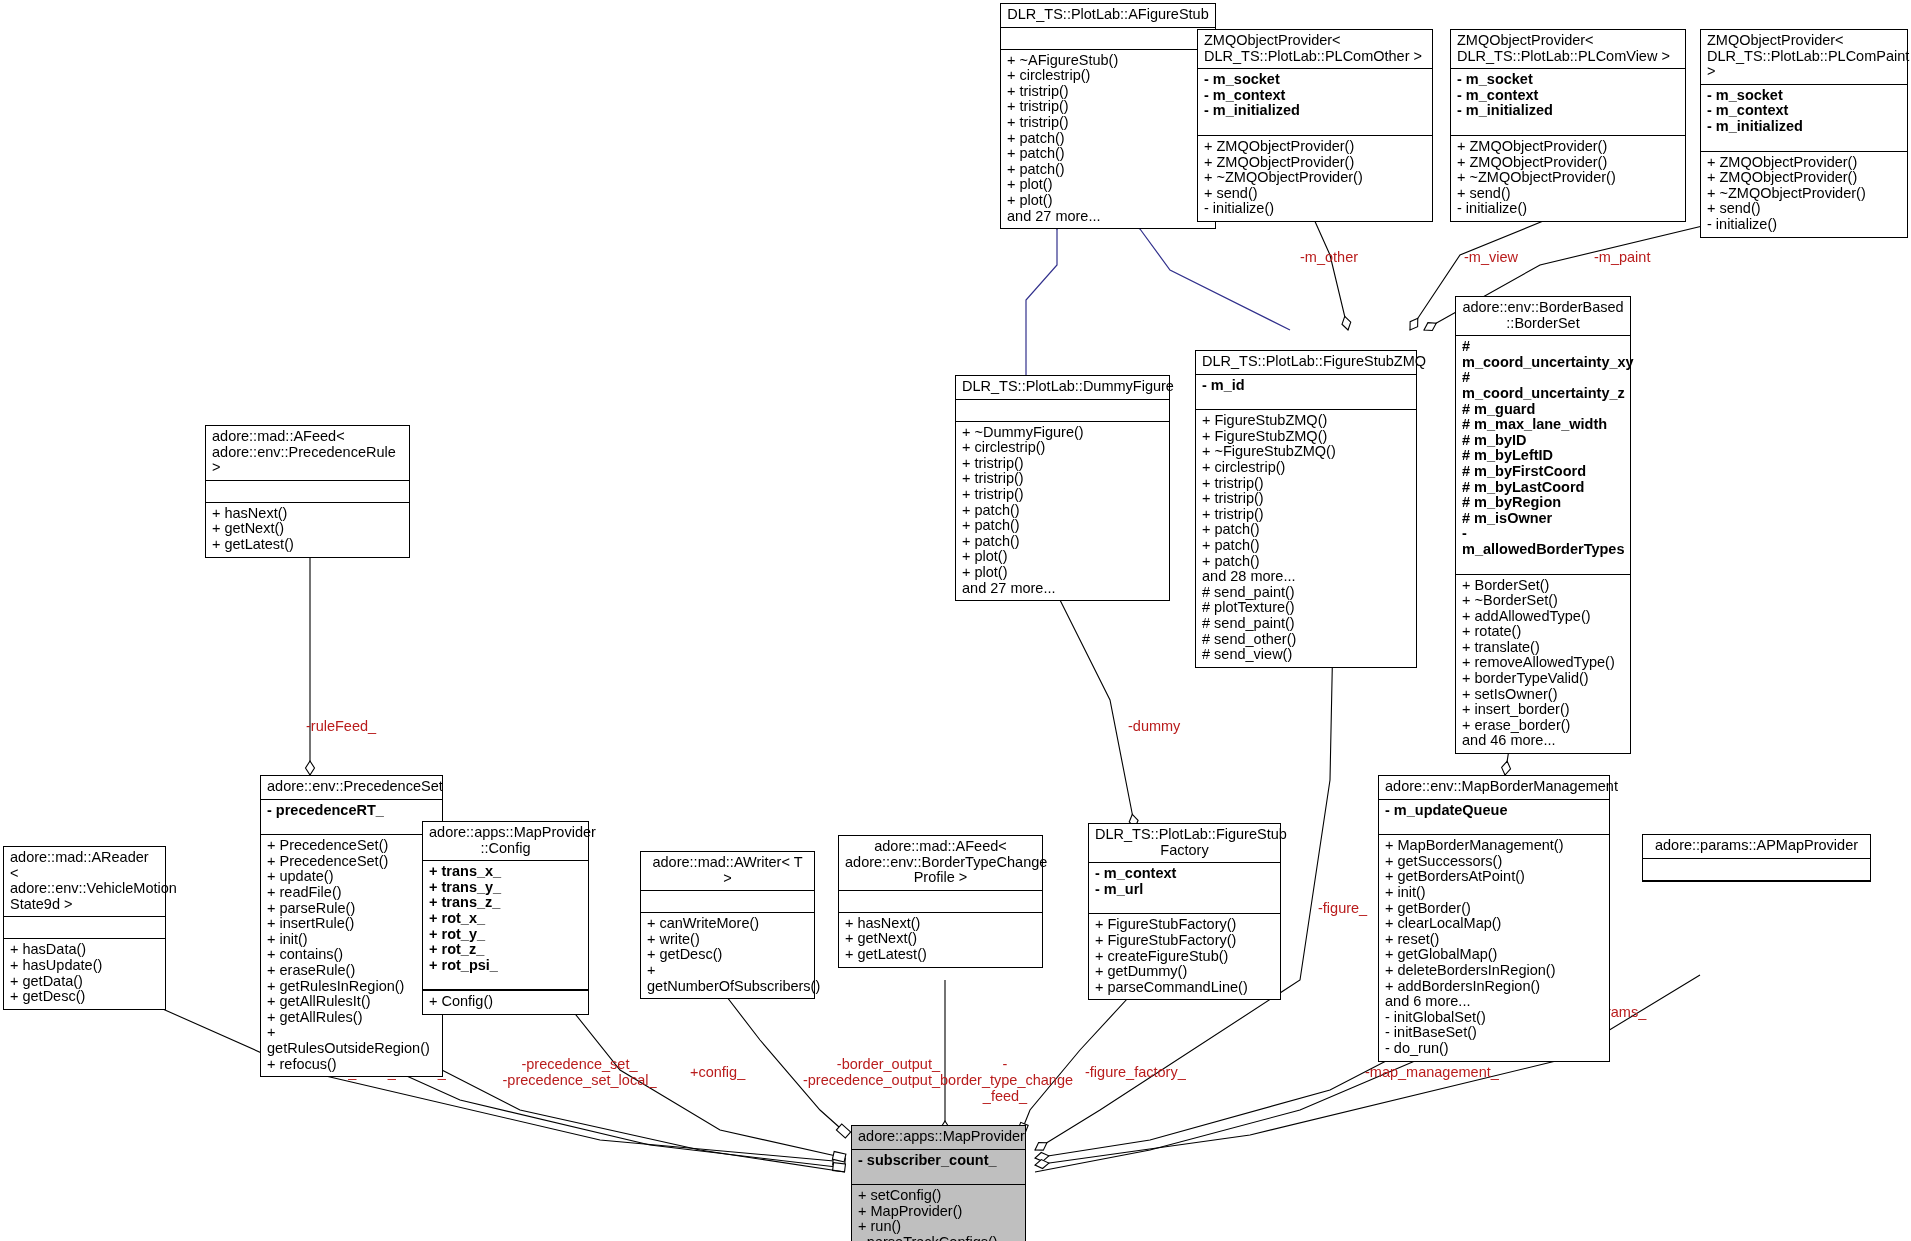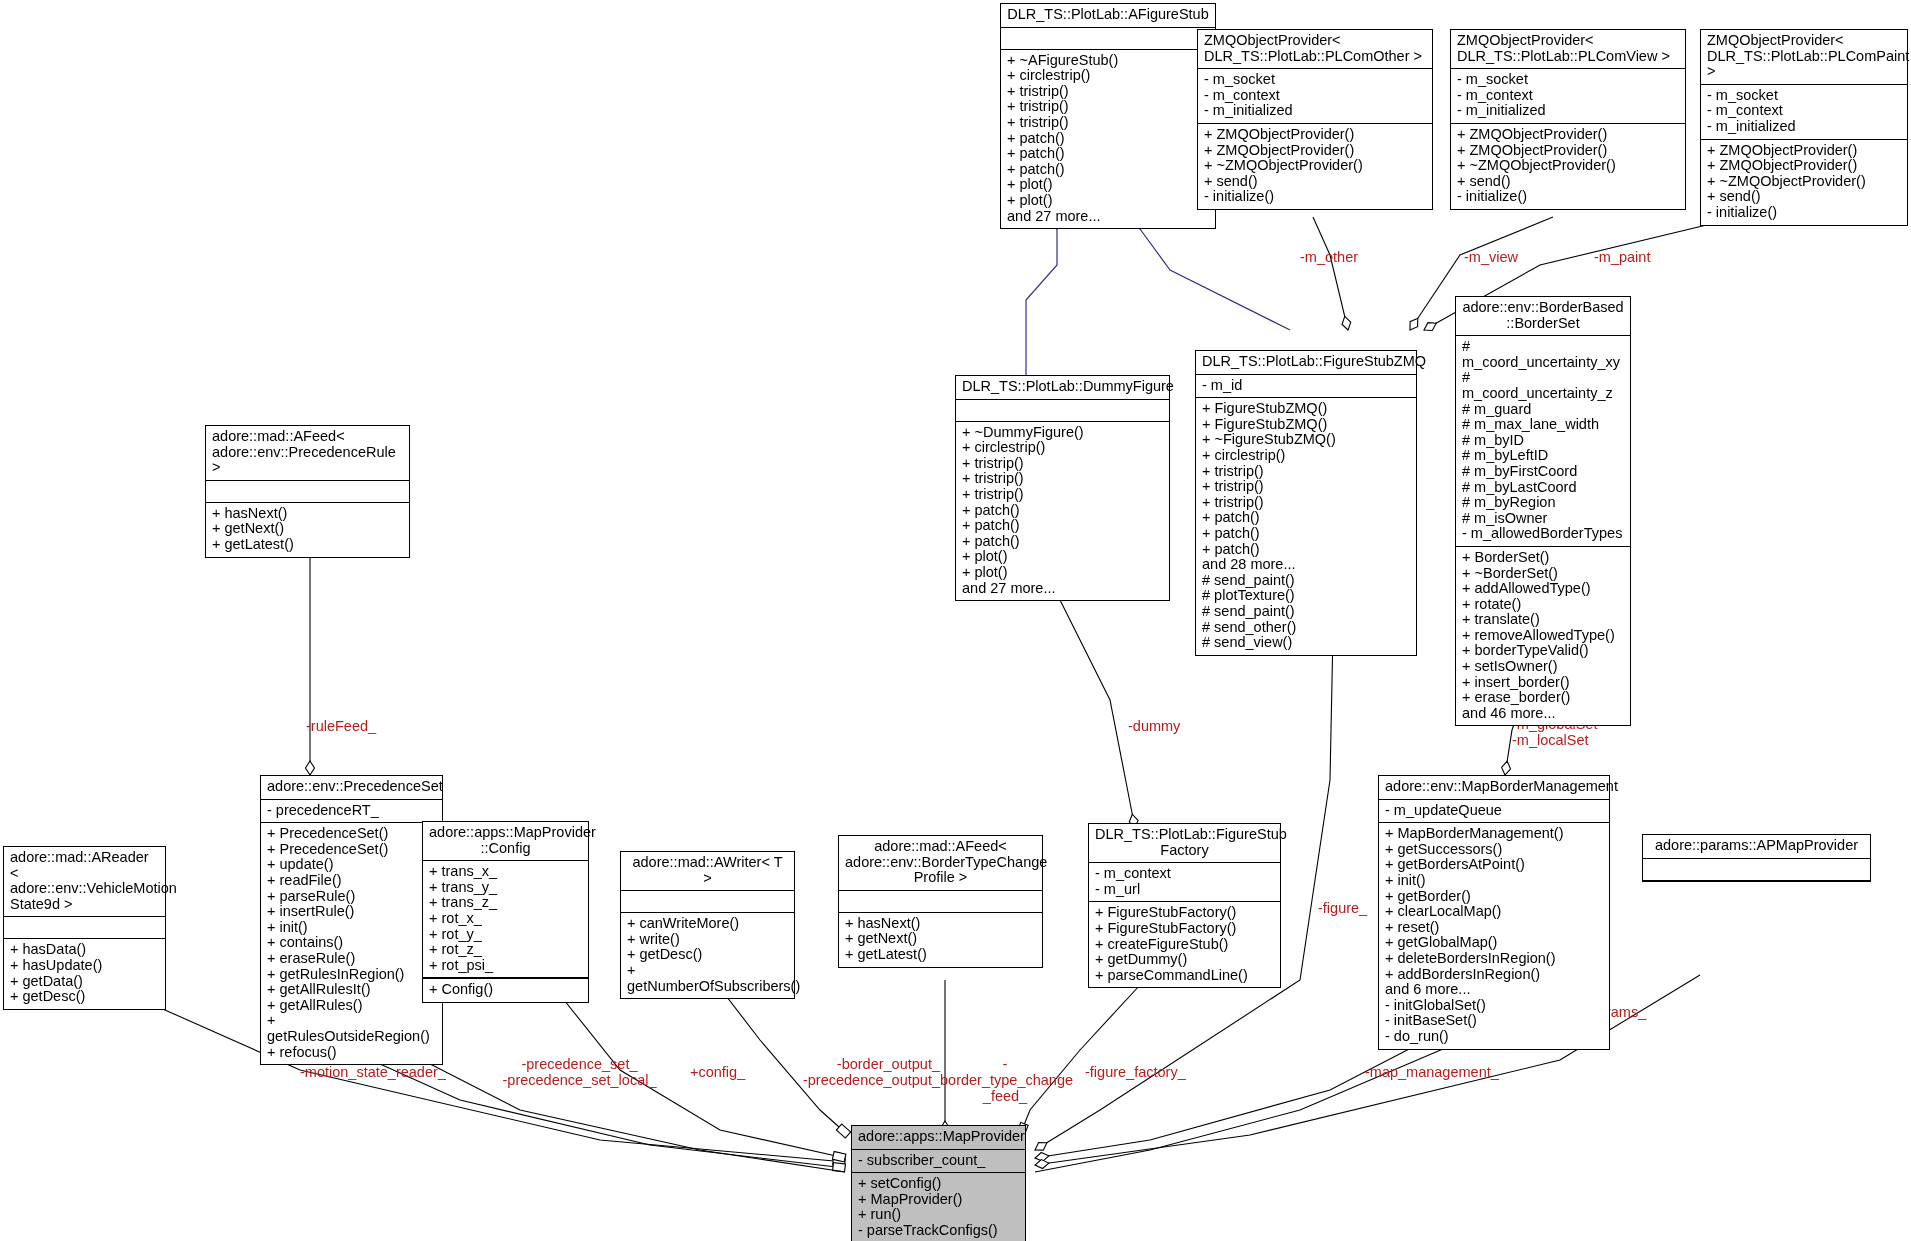--- a/index.html
+++ b/index.html
@@ -36,24 +36,25 @@
   .uml-class.highlight {
     background: #bfbfbf;
   }
   .uml-title {
     text-align: center;
     padding: 3px 6px 4px 6px;
     border-bottom: 1px solid #000000;
     white-space: pre-line;
   }
   .uml-attrs {
-    padding: 3px 6px 4px 6px;
+    padding: 3px 6px 16px 6px;
     border-bottom: 1px solid #000000;
     min-height: 13px;
     white-space: pre-line;
+    font-weight: bold;
   }
   .uml-attrs.empty {
     min-height: 17px;
     padding-top: 2px;
     padding-bottom: 2px;
   }
   .uml-ops {
     padding: 3px 6px 4px 6px;
     white-space: pre-line;
   }
@@ -298,21 +299,21 @@
     <div class="uml-attrs">+ trans_x_
 + trans_y_
 + trans_z_
 + rot_x_
 + rot_y_
 + rot_z_
 + rot_psi_</div>
     <div class="uml-ops second">+ Config()</div>
   </div>
 
-  <div class="uml-class" style="left:620px; top:851px; width:175px;">
+  <div class="uml-class" style="left:640px; top:851px; width:175px;">
     <div class="uml-title">adore::mad::AWriter&lt; T &gt;</div>
     <div class="uml-attrs empty"></div>
     <div class="uml-ops">+ canWriteMore()
 + write()
 + getDesc()
 + getNumberOfSubscribers()</div>
   </div>
 
   <div class="uml-class" style="left:838px; top:835px; width:205px;">
     <div class="uml-title">adore::mad::AFeed&lt;

